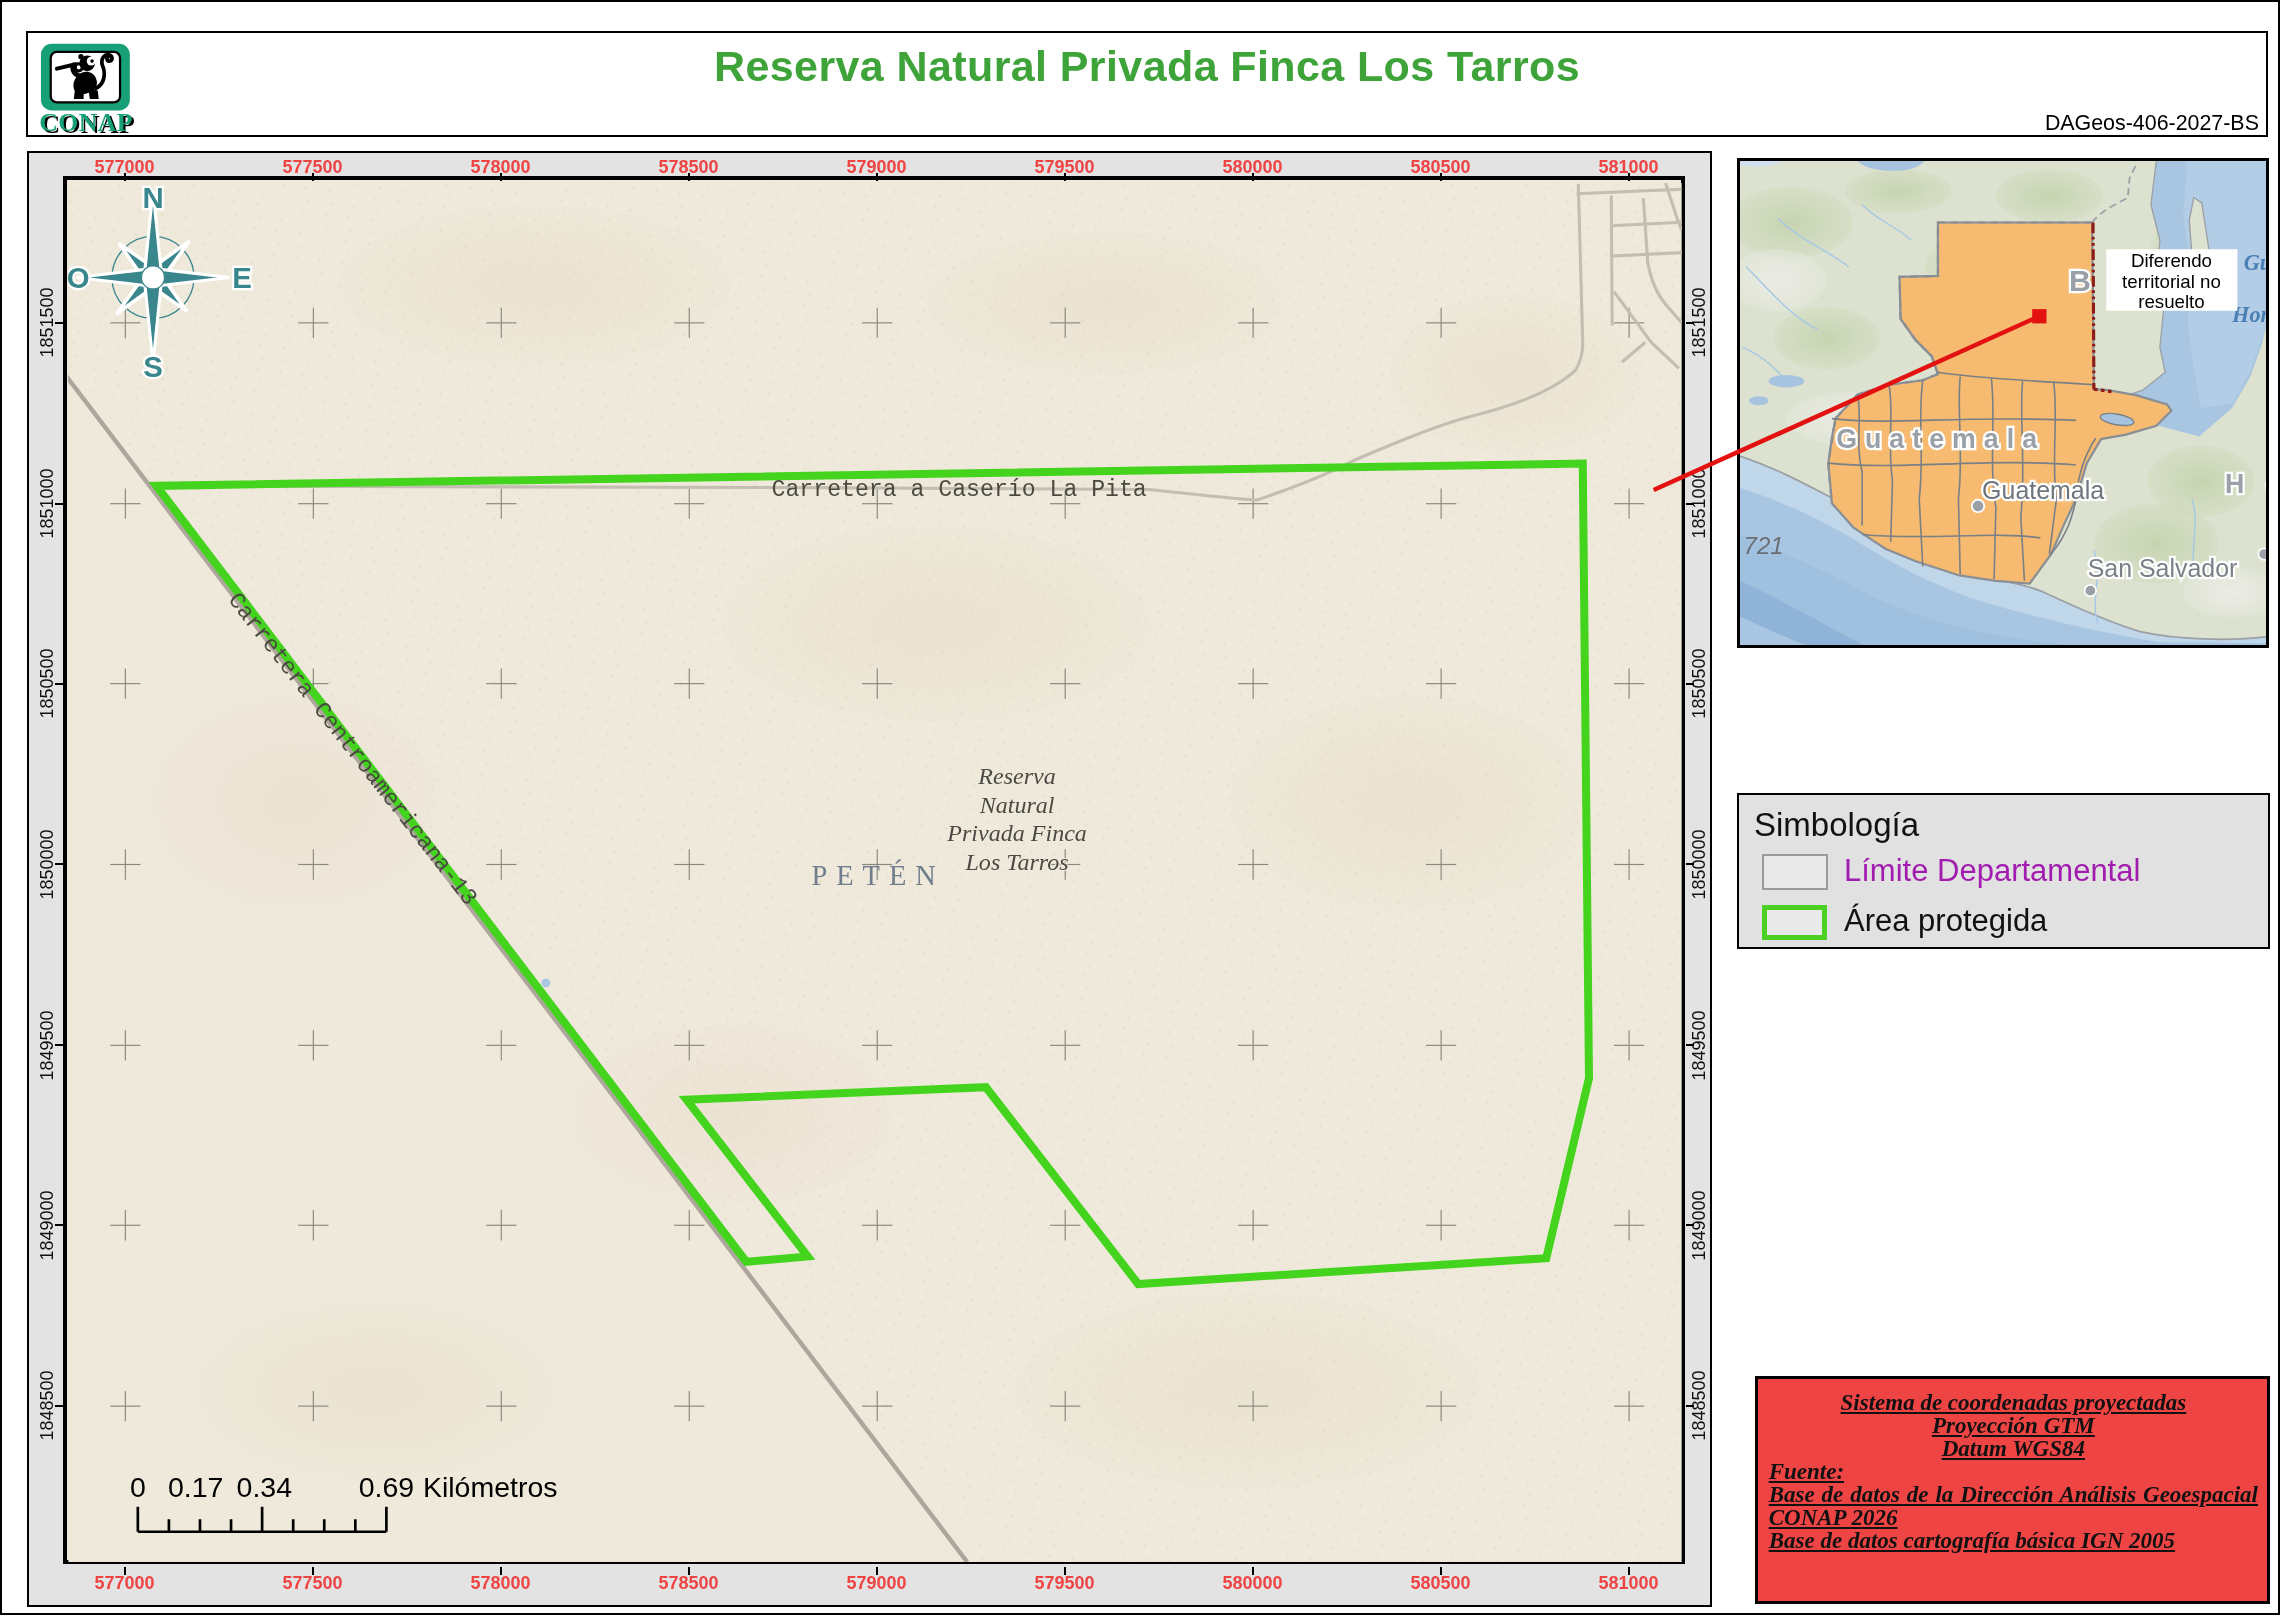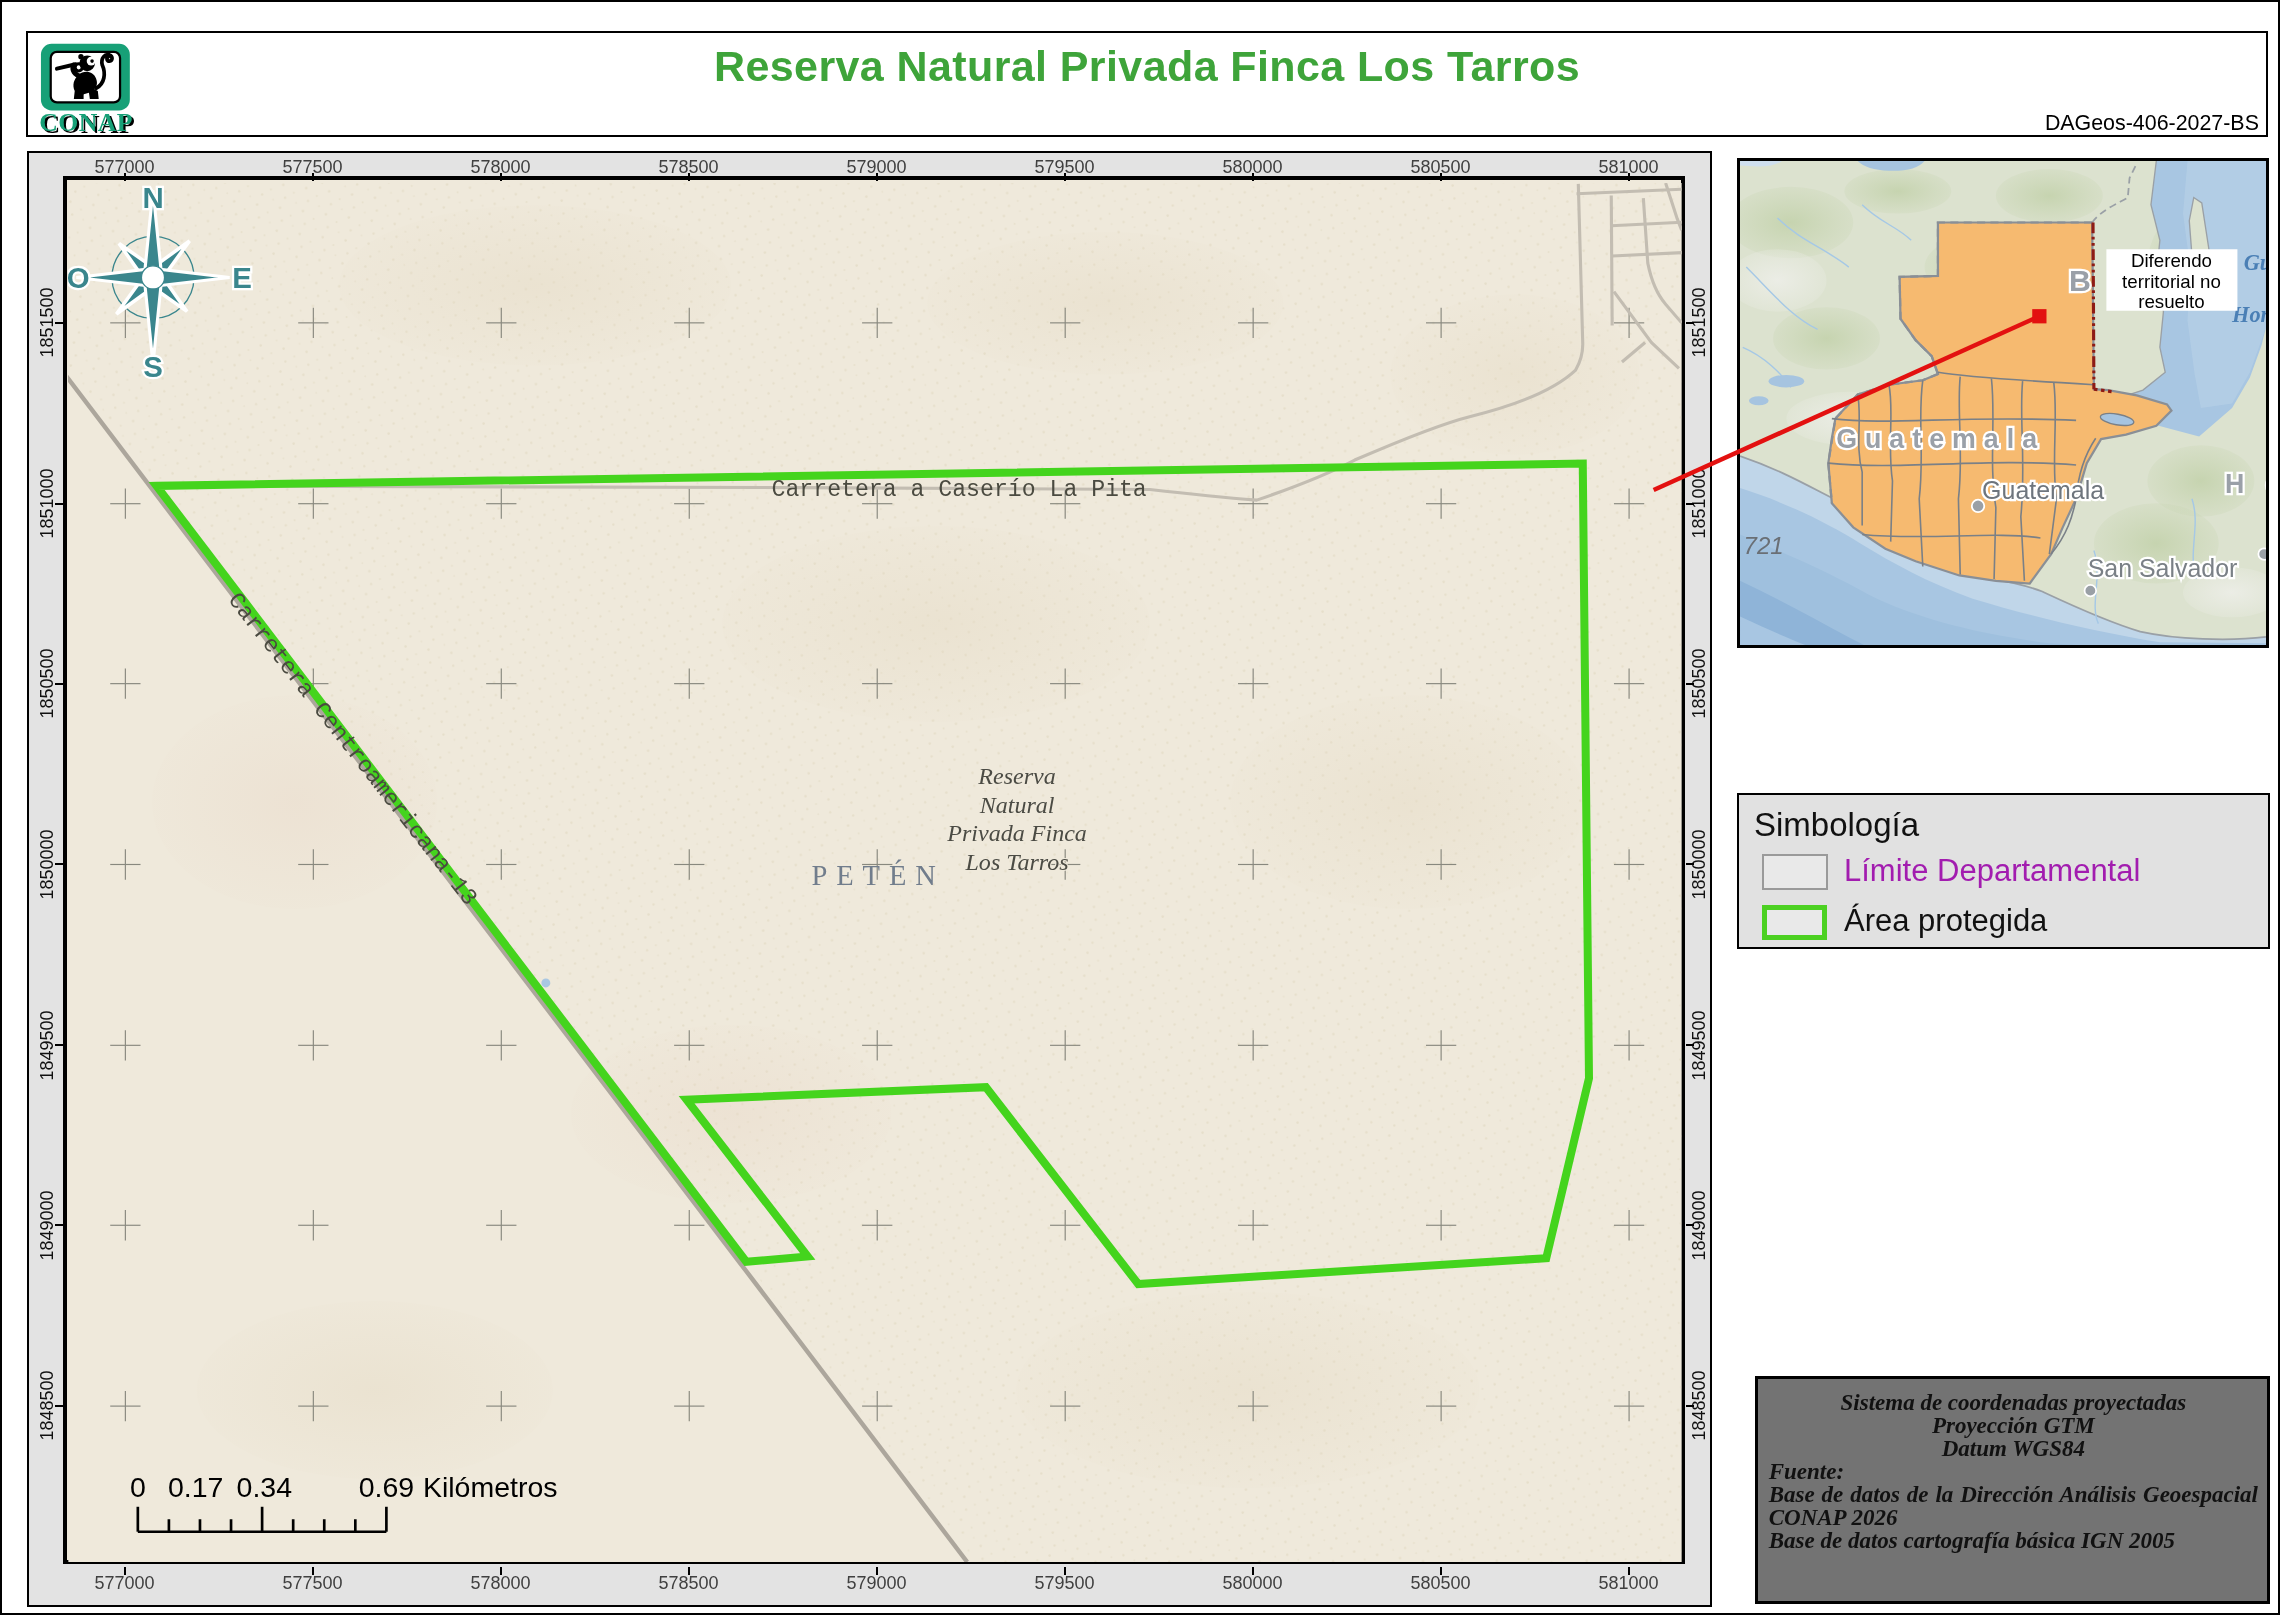--- a/index.html
+++ b/index.html
@@ -7,34 +7,34 @@
        font-family:"Liberation Sans", sans-serif;overflow:hidden;}
   .pageborder{position:absolute;left:0;top:0;width:2276px;height:1611px;border:2.7px solid #000;}
   
   .header{position:absolute;left:26px;top:31px;width:2238px;height:102px;border:2.7px solid #000;background:#fff;}
   .title{position:absolute;left:0;top:9px;width:100%;text-align:center;color:#3ea43a;
          font-size:43px;font-weight:600;letter-spacing:0.4px;}
   .dageos{position:absolute;right:7.1px;top:78px;font-size:21.4px;color:#000;}
   
   .mapframe{position:absolute;left:27px;top:151px;width:1681px;height:1452px;border:2.7px solid #000;background:#e3e3e3;}
   .mapinner{position:absolute;left:34px;top:23px;width:1614px;height:1380px;border:4.5px solid #000;background:#efe9db;}
-  .coord{position:absolute;font-size:18px;color:#404040;}
+  .coord{position:absolute;font-size:18px;color:#ef4444;font-weight:bold;}
   .coordv{position:absolute;font-size:18px;color:#111;transform-origin:center;white-space:nowrap;}
   
   .inset{position:absolute;left:1737px;top:158px;width:526px;height:484px;border:3.6px solid #000;background:#dfe4d4;overflow:hidden;}
   
   .legend{position:absolute;left:1737px;top:793px;width:529px;height:152px;border:2.7px solid #000;background:#e1e1e1;}
   .legtitle{position:absolute;left:15px;top:10.7px;font-size:33px;color:#111;}
   .sw1{position:absolute;left:23px;top:59px;width:62px;height:32px;border:2.7px solid #9a9a9a;background:#e9e9e9;}
   .sw2{position:absolute;left:23px;top:110px;width:55px;height:25px;border:5.3px solid #4cd122;background:#e9e9e9;}
   .lt1{position:absolute;left:105px;top:58px;font-size:31px;color:#a21caf;}
   .lt2{position:absolute;left:105px;top:108px;font-size:31px;color:#111;}
   
-  .info{position:absolute;left:1755px;top:1376px;width:509px;height:222px;border:3.6px solid #000;background:#737373;
-        font-family:"Liberation Serif", serif;font-style:italic;font-weight:bold;font-size:23px;color:#111;}
+  .info{position:absolute;left:1755px;top:1376px;width:509px;height:222px;border:3.6px solid #000;background:#ef4444;
+        font-family:"Liberation Serif", serif;font-style:italic;font-weight:bold;font-size:23px;color:#111;text-decoration:underline;}
   .info .c{text-align:center;}
   .info .j{text-align:justify;text-align-last:justify;}
   .info div{line-height:23px;margin-left:10.7px;margin-right:9px;}
 </style>
 </head>
 <body>
 <div class="pageborder"></div>
 
 <div class="header">
   <div class="title">Reserva Natural Privada Finca Los Tarros</div>

